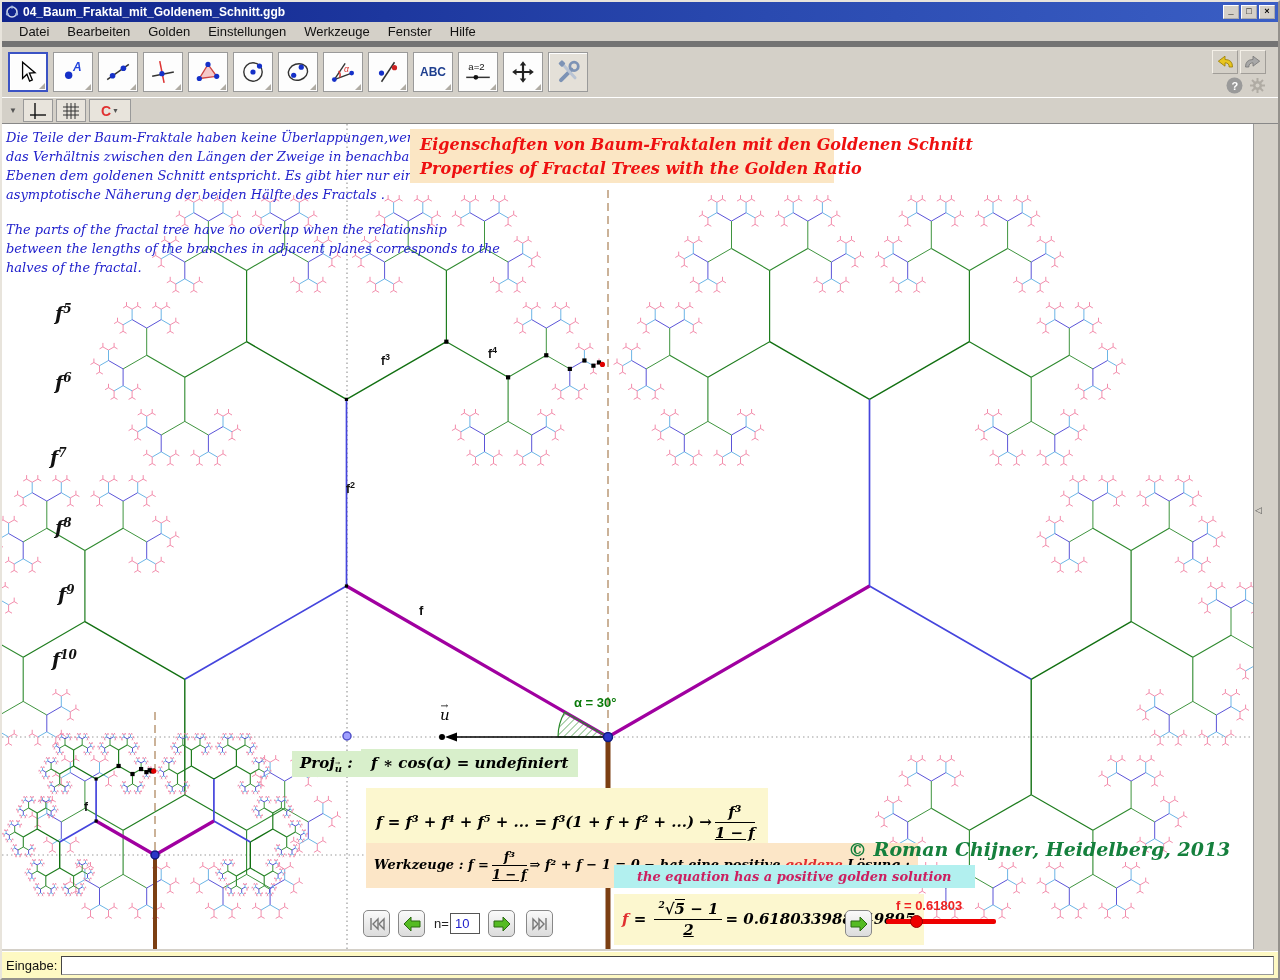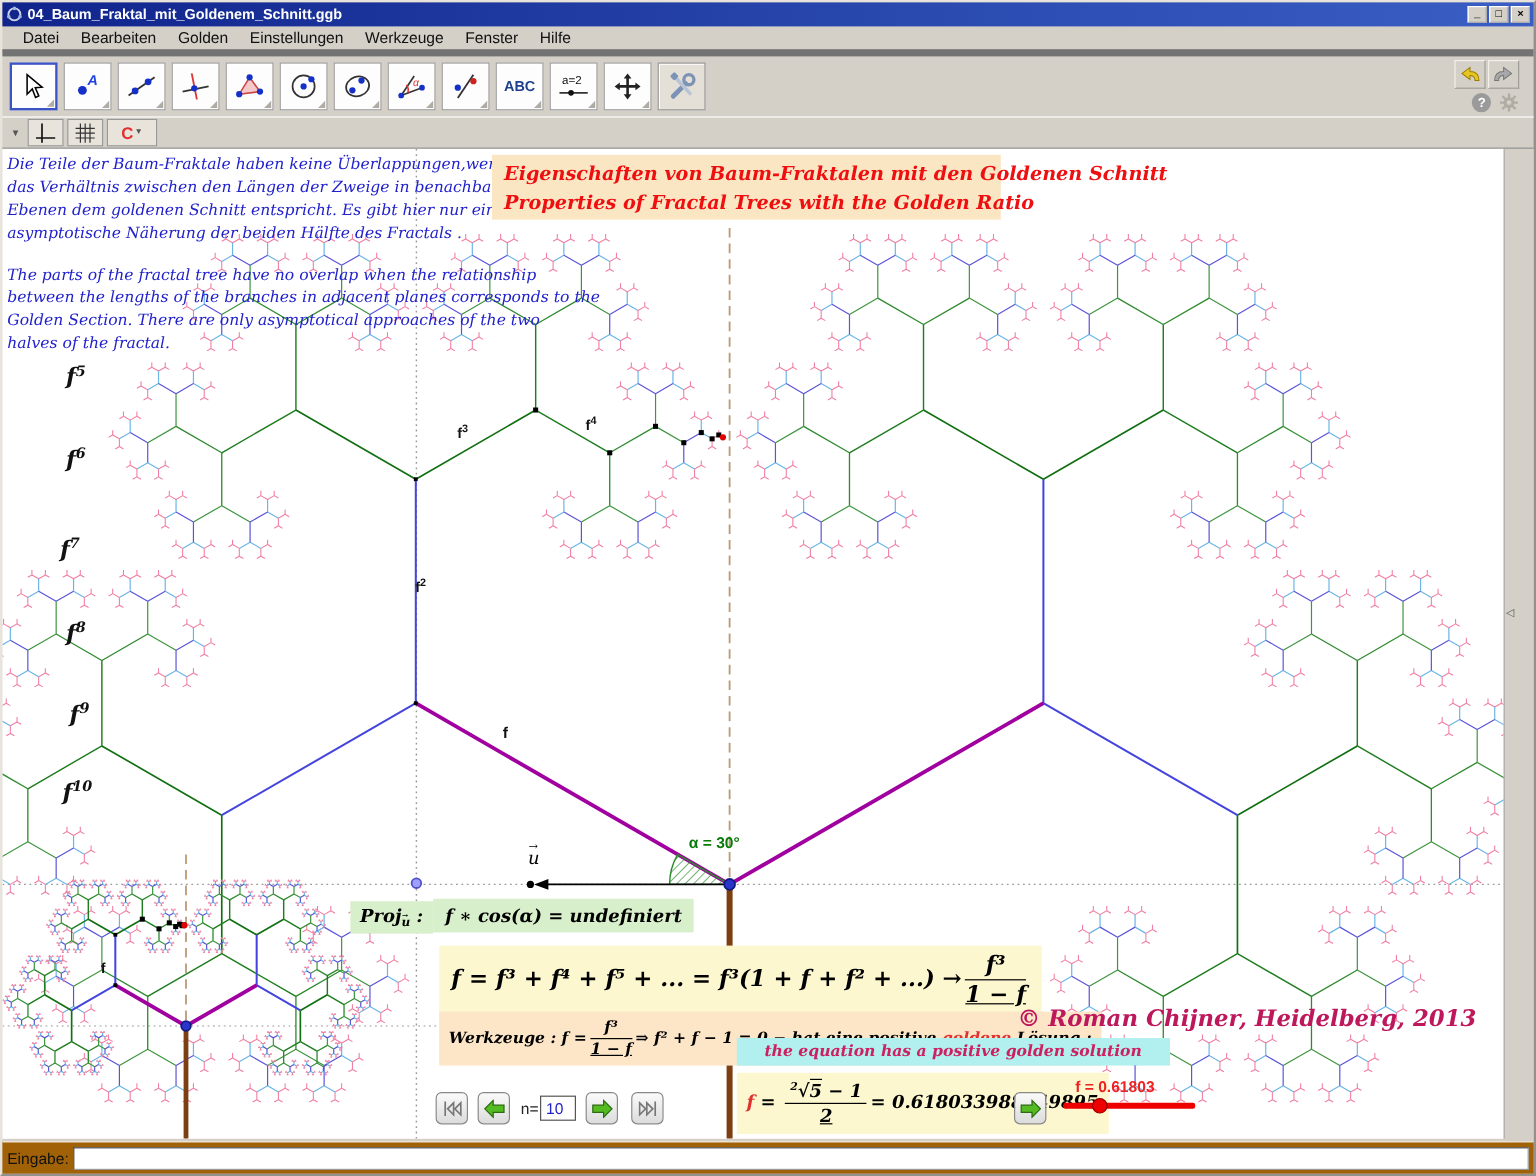--- a/index.html
+++ b/index.html
@@ -56,35 +56,35 @@
   .bg-yellow { background:#fcf7cf; }
   .bg-peach { background:#fce6c7; }
   .bg-cyan { background:#b2f0ef; }
   .frac { display:inline-block; vertical-align:middle; text-align:center; margin:0 3px; }
   .frac .num { display:block; border-bottom:1.3px solid #000; padding:0 4px 1px; }
   .frac .den { display:block; padding-top:1px;text-decoration:underline; }
   .rad { border-top:1.3px solid #000; }
   .red { color:#e03030; }
   .proj-box { padding:3px 8px; font-size:15px; }
   .fcos-box { padding:5px 10px; font-size:15px; }
-  .series-box { padding:5px 10px; font-size:19px; }
+  .series-box { padding:15px 10px; font-size:15px; }
   .gleich-box { padding:6px 8px; font-size:13px; }
   .cyan-box { padding:4px 23px; font-size:13px; color:#cc2060; font-weight:bold; }
   .golden-box { padding:6px 8px; font-size:15px; }
-  .copyright { font:bold italic 19px "DejaVu Serif", serif; color:#be185d; }
+  .copyright { font:bold italic 19px "DejaVu Serif", serif; color:#15803d; }
 
   .navbtn { position:absolute; width:27px; height:27px; background:linear-gradient(#fafafa,#dcdcdc); border:1px solid #888; border-radius:5px; display:flex; align-items:center; justify-content:center; }
   .n-label { font:13px "Liberation Sans", sans-serif; color:#222; }
   .n-input { position:absolute; width:30px; height:21px; border:1px solid #555; font:13px "Liberation Sans", sans-serif; color:#2121cc; padding-left:4px; }
   .slider-line { position:absolute; width:110px; height:5px; background:#ee0000; border-radius:2px; }
   .slider-dot { position:absolute; width:13px; height:13px; border-radius:50%; background:#ee0000; border:1.5px solid #900; }
   .slider-label { position:absolute; font:bold 13px "Liberation Sans", sans-serif; color:#ee2222; }
 
   
-  .statusbar { height:27px; background:#a16207; border-top:1px solid #fff; display:flex; align-items:center; padding:0 4px; flex:0 0 auto; }
+  .statusbar { height:27px; background:#fef9c3; border-top:1px solid #fff; display:flex; align-items:center; padding:0 4px; flex:0 0 auto; }
   .statusbar label { font-size:13px; color:#111; margin-right:4px; }
   .statusbar input { flex:1; height:19px; border:1px inset #999; font-size:12px; padding-left:4px; background:#fff; }
 </style>
 </head>
 <body>
 
 <div class="window">
 
   <div class="titlebar">
     <svg class="appicon" viewBox="0 0 14 14">
@@ -343,21 +343,20 @@
 
     <div class="olay desc" style="left:4px;top:4px">
       <div>Die Teile der Baum-Fraktale haben keine Überlappungen,wenn</div>
           <div>das Verhältnis zwischen den Längen der Zweige in benachbarten</div>
       <div>Ebenen dem  goldenen Schnitt  entspricht. Es gibt hier nur eine</div>
           <div>asymptotische Näherung der beiden Hälfte des Fractals .</div>
     </div>
     <div class="olay desc" style="left:4px;top:96px">
       <div>The parts of the fractal tree have no overlap when the relationship</div>
           <div>between the lengths of the branches in adjacent planes corresponds to the</div>
-      <div>Golden Section. There are only asymptotical approaches of the two</div>
           <div>halves of the  fractal.</div>
     </div>
     <div class="olay mtitle" style="left:408px;top:5px">
       <div>Eigenschaften von Baum-Fraktalen mit den Goldenen Schnitt</div>
       <div>Properties of  Fractal Trees with the Golden Ratio</div>
     </div>
 
     <span class="olay fpow" style="left:53px;top:178px"><i>f</i><sup>5</sup></span>
     <span class="olay fpow" style="left:53px;top:247px"><i>f</i><sup>6</sup></span>
     <span class="olay fpow" style="left:48px;top:322px"><i>f</i><sup>7</sup></span>

